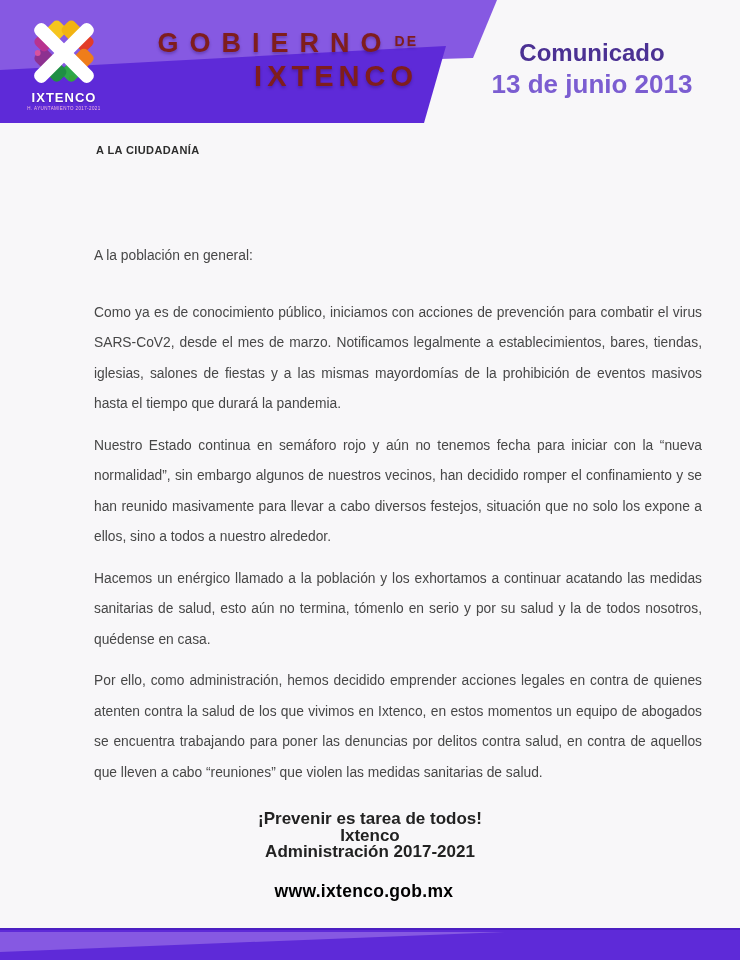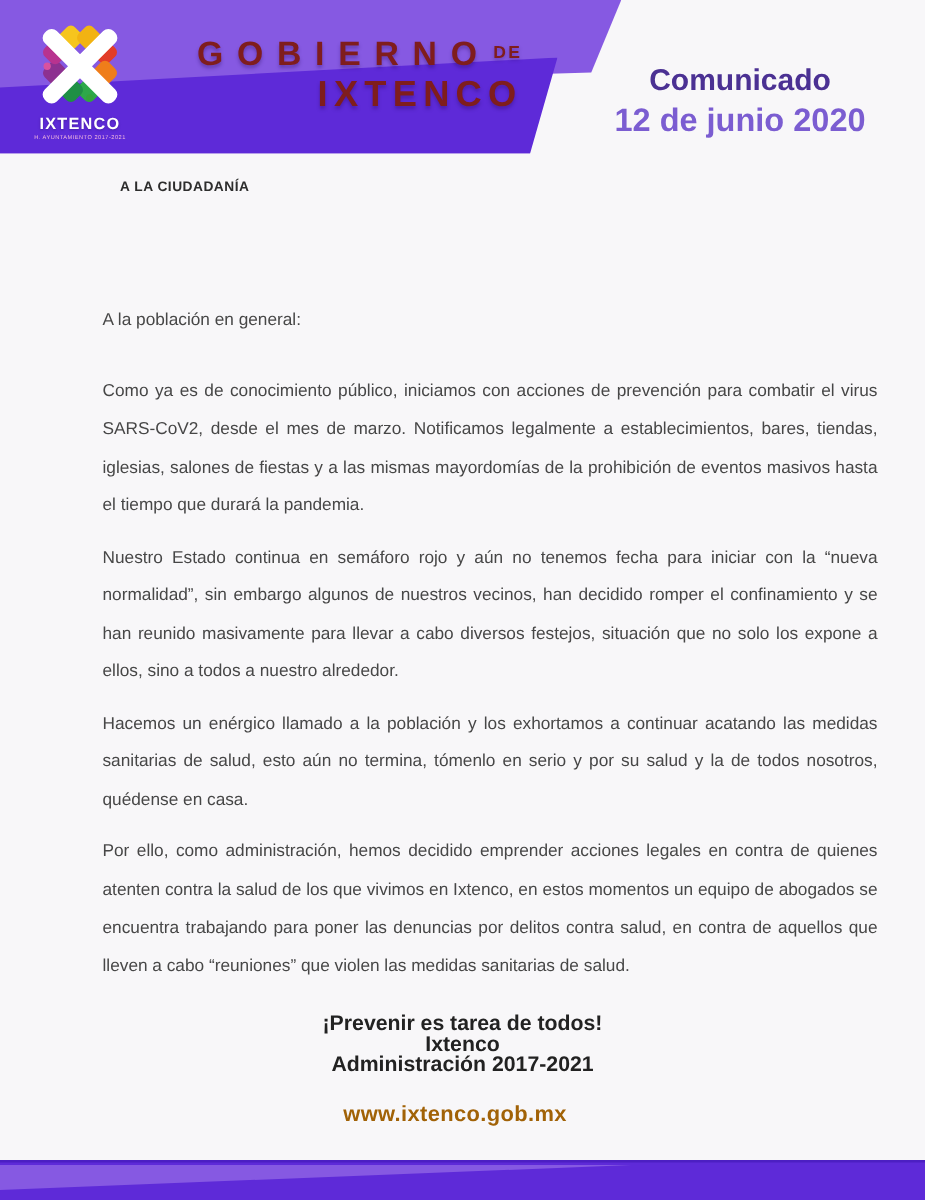--- a/index.html
+++ b/index.html
@@ -30,45 +30,45 @@
   .brand-line2{font-size:29px;font-weight:bold;letter-spacing:5px;margin-top:1px;}
 
   
   .logo-wrap{position:absolute;top:18px;left:20px;width:88px;text-align:center;}
   .logo-name{color:#ffffff;font-weight:bold;font-size:13px;letter-spacing:1px;margin-top:-2px;
     text-shadow:0 1px 2px rgba(40,10,90,.4);}
   .logo-sub{color:#f3b9de;font-size:4.5px;letter-spacing:.4px;margin-top:1px;}
 
   
   .comunicado{
-    position:absolute;top:50px;right:28px;width:240px;text-align:center;
+    position:absolute;top:38px;right:28px;width:240px;text-align:center;
   }
   .comunicado-title{font-size:24px;font-weight:bold;color:#4b3193;line-height:30px;}
   .comunicado-date{font-size:26px;font-weight:bold;color:#7b5dd1;line-height:32px;}
 
   
   .doc-heading{
     position:absolute;top:144px;left:76px;
     font-size:11px;font-weight:bold;color:#2d2d2d;letter-spacing:.4px;margin-left:20px;
   }
   .doc-body{
     position:absolute;top:241px;left:78px;width:624px;
     font-size:13.8px;color:#474747;line-height:30.5px;
     text-align:justify;
   }
-  .doc-body p{margin:0 0 11px 4px;}
+  .doc-body p{margin:0 0 11px 16px;}
   .doc-body p.intro{margin-bottom:26px;text-align:left;}
 
   .doc-footer{
     position:absolute;top:811px;left:0;width:740px;text-align:center;
     font-size:17px;font-weight:bold;color:#222222;line-height:16.5px;
   }
   .website{
     position:absolute;top:881px;left:0;width:728px;text-align:center;
-    font-size:17.5px;font-weight:bold;color:#a16207;letter-spacing:.3px;
+    font-size:17.5px;font-weight:bold;color:#000000;letter-spacing:.3px;
     text-decoration:none;cursor:pointer;
   }
 
   
   .bottombar{
     position:absolute;left:0;bottom:0;width:740px;height:30px;
     background:var(--dark-purple,#5e2ad8);
     border-top:2px solid #4c1fc2;
   }
   .bottombar-wedge{
@@ -108,21 +108,21 @@
   <div class="logo-sub">H. AYUNTAMIENTO 2017-2021</div>
 </div>
 
 <div class="brand">
   <div class="brand-line1"><span>GOBIERNO</span><span class="brand-de">DE</span></div>
   <div class="brand-line2">IXTENCO</div>
 </div>
 
 <div class="comunicado">
   <div class="comunicado-title">Comunicado</div>
-  <div class="comunicado-date">12 de junio 2020</div>
+  <div class="comunicado-date">13 de junio 2013</div>
 </div>
 
 <div class="doc-heading">A LA CIUDADANÍA</div>
 
 <div class="doc-body">
   <p class="intro">A la población en general:</p>
   <p>Como ya es de conocimiento público, iniciamos con acciones de prevención para combatir el virus SARS-CoV2, desde el mes de marzo. Notificamos legalmente a establecimientos, bares, tiendas, iglesias, salones de fiestas y a las mismas mayordomías de la prohibición de eventos masivos hasta el tiempo que durará la pandemia.</p>
   <p>Nuestro Estado continua en semáforo rojo y aún no tenemos fecha para iniciar con la “nueva normalidad”, sin embargo algunos de nuestros vecinos, han decidido romper el confinamiento y se han reunido masivamente para llevar a cabo diversos festejos, situación que no solo los expone a ellos, sino a todos a nuestro alrededor.</p>
   <p>Hacemos un enérgico llamado a la población y los exhortamos a continuar acatando las medidas sanitarias de salud, esto aún no termina, tómenlo en serio y por su salud y la de todos nosotros, quédense en casa.</p>
   <p>Por ello, como administración, hemos decidido emprender acciones legales en contra de quienes atenten contra la salud de los que vivimos en Ixtenco, en estos momentos un equipo de abogados se encuentra trabajando para poner las denuncias por delitos contra salud, en contra de aquellos que lleven a cabo “reuniones” que violen las medidas sanitarias de salud.</p>

